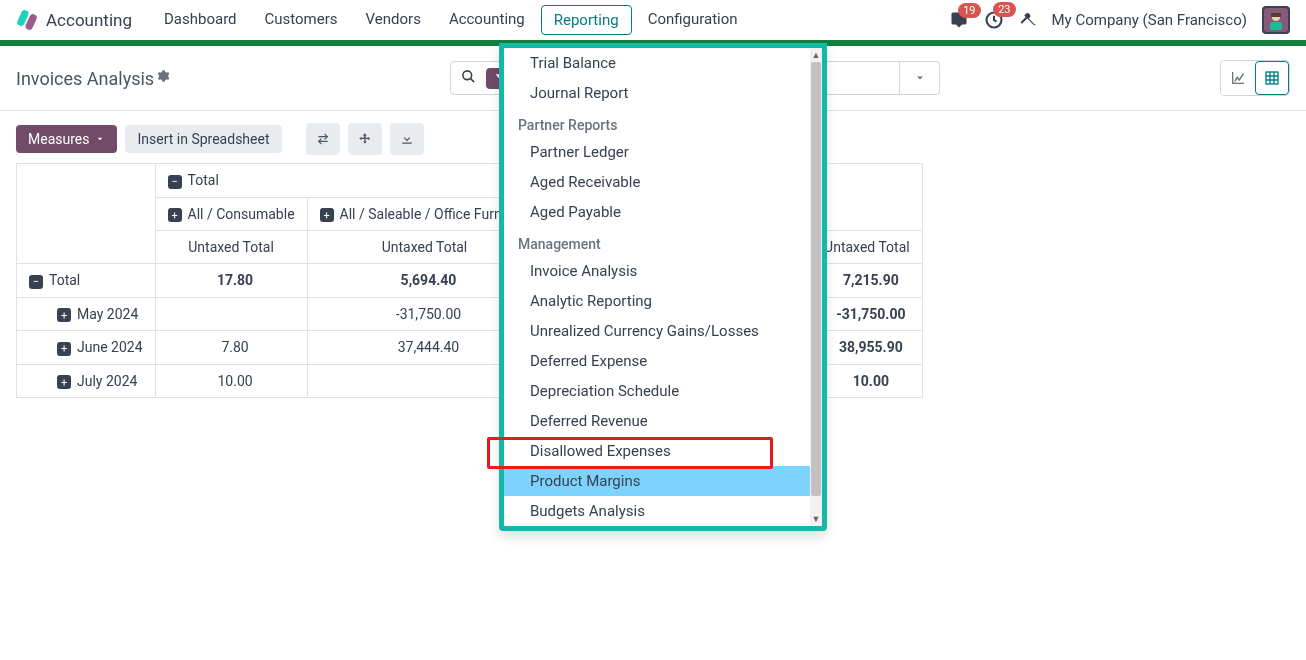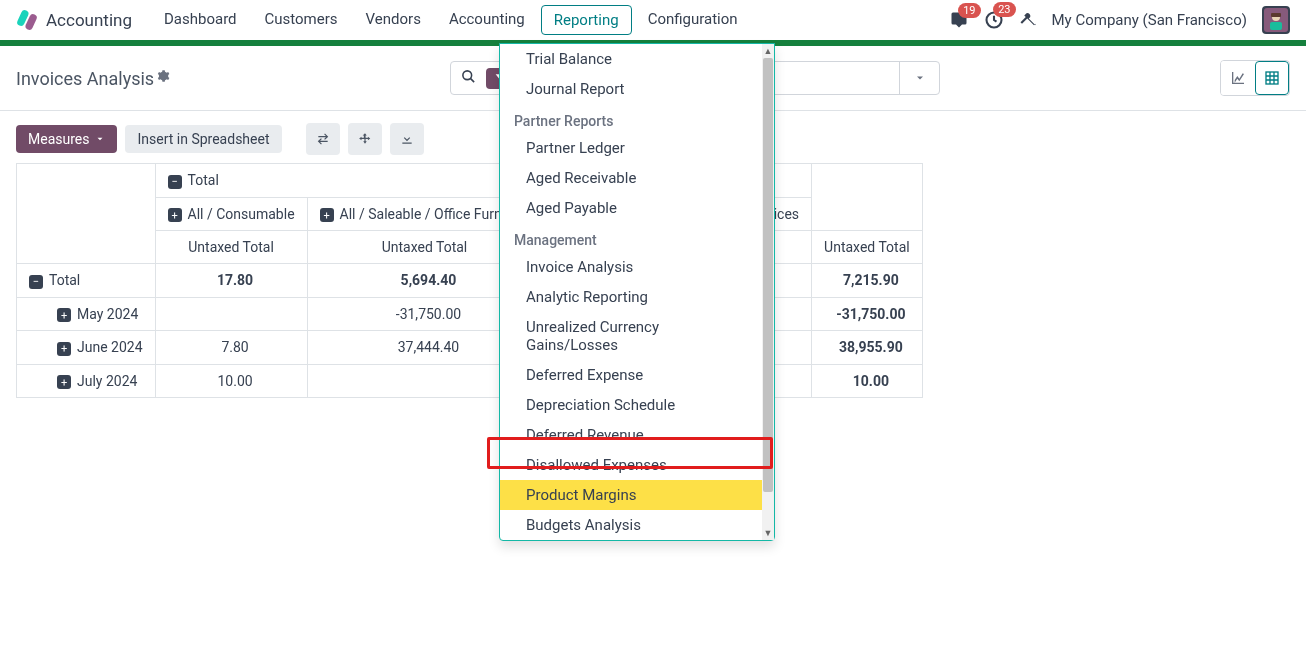--- a/index.html
+++ b/index.html
@@ -48,28 +48,28 @@
   .pivot .rowhead { text-align: left; }
   .pivot .num { text-align: center; padding-left: 20px; }
   .pivot .bold { font-weight: 700; }
   .pivot .colhead { text-align:left; }
   .pivot .centerhead { text-align:center; }
   .exp { display:inline-flex; align-items:center; justify-content:center; width:14px; height:14px; background:#374151; color:#fff; border-radius:3px; font-size:11px; margin-right:6px; line-height:1; }
   .exp.minus::before { content: "−"; }
   .exp.plus::before { content: "+"; }
 
   
-  .dropdown { position: absolute; left: 499px; top: 43px; width: 276px; background:#fff; border:1px solid #14b8a6; border-radius:0 0 4px 4px; box-shadow: 0 6px 12px rgba(0,0,0,.12); z-index: 100; }
+  .dropdown { position: absolute; left: 499px; top: 43px; width: 328px; background:#fff; border:5px solid #14b8a6; border-radius:0 0 4px 4px; box-shadow: 0 6px 12px rgba(0,0,0,.12); z-index: 100; }
   .dd-scroll { position:absolute; right:0; top:0; bottom:0; width:12px; background:#f1f1f1; }
   .dd-scroll-top { position:absolute; top:0; right:0; width:12px; height:14px; display:flex; align-items:center; justify-content:center; font-size:9px; color:#666; background:#f1f1f1;}
   .dd-scroll-thumb { position:absolute; right:1px; top:14px; width:10px; height: 434px; background:#c1c1c1; border-radius:2px; }
   .dd-scroll-bot { position:absolute; bottom:0; right:0; width:12px; height:14px; display:flex; align-items:center; justify-content:center; font-size:9px; color:#666; background:#f1f1f1;}
   .dd-body { padding-right:12px; }
   .dd-item { padding: 6px 14px 6px 26px; font-size:15px; color:#374151; cursor:pointer; }
-  .dd-item.highlight { background:#fde047; }
+  .dd-item.highlight { background:#7dd3fc; }
   .dd-header { padding: 9px 14px 4px 14px; font-size:14px; color:#6b7280; font-weight:500; }
   .highlight-box { position:absolute; border: 3px solid #e11d1d; pointer-events:none; left:487px; top:437px; width:286px; height:32px; border-radius:2px; z-index:200;}
 
   .indent1 { padding-left: 28px; }
 </style>
 </head>
 <body>
 
 <div class="topbar">
   <div class="brand">

